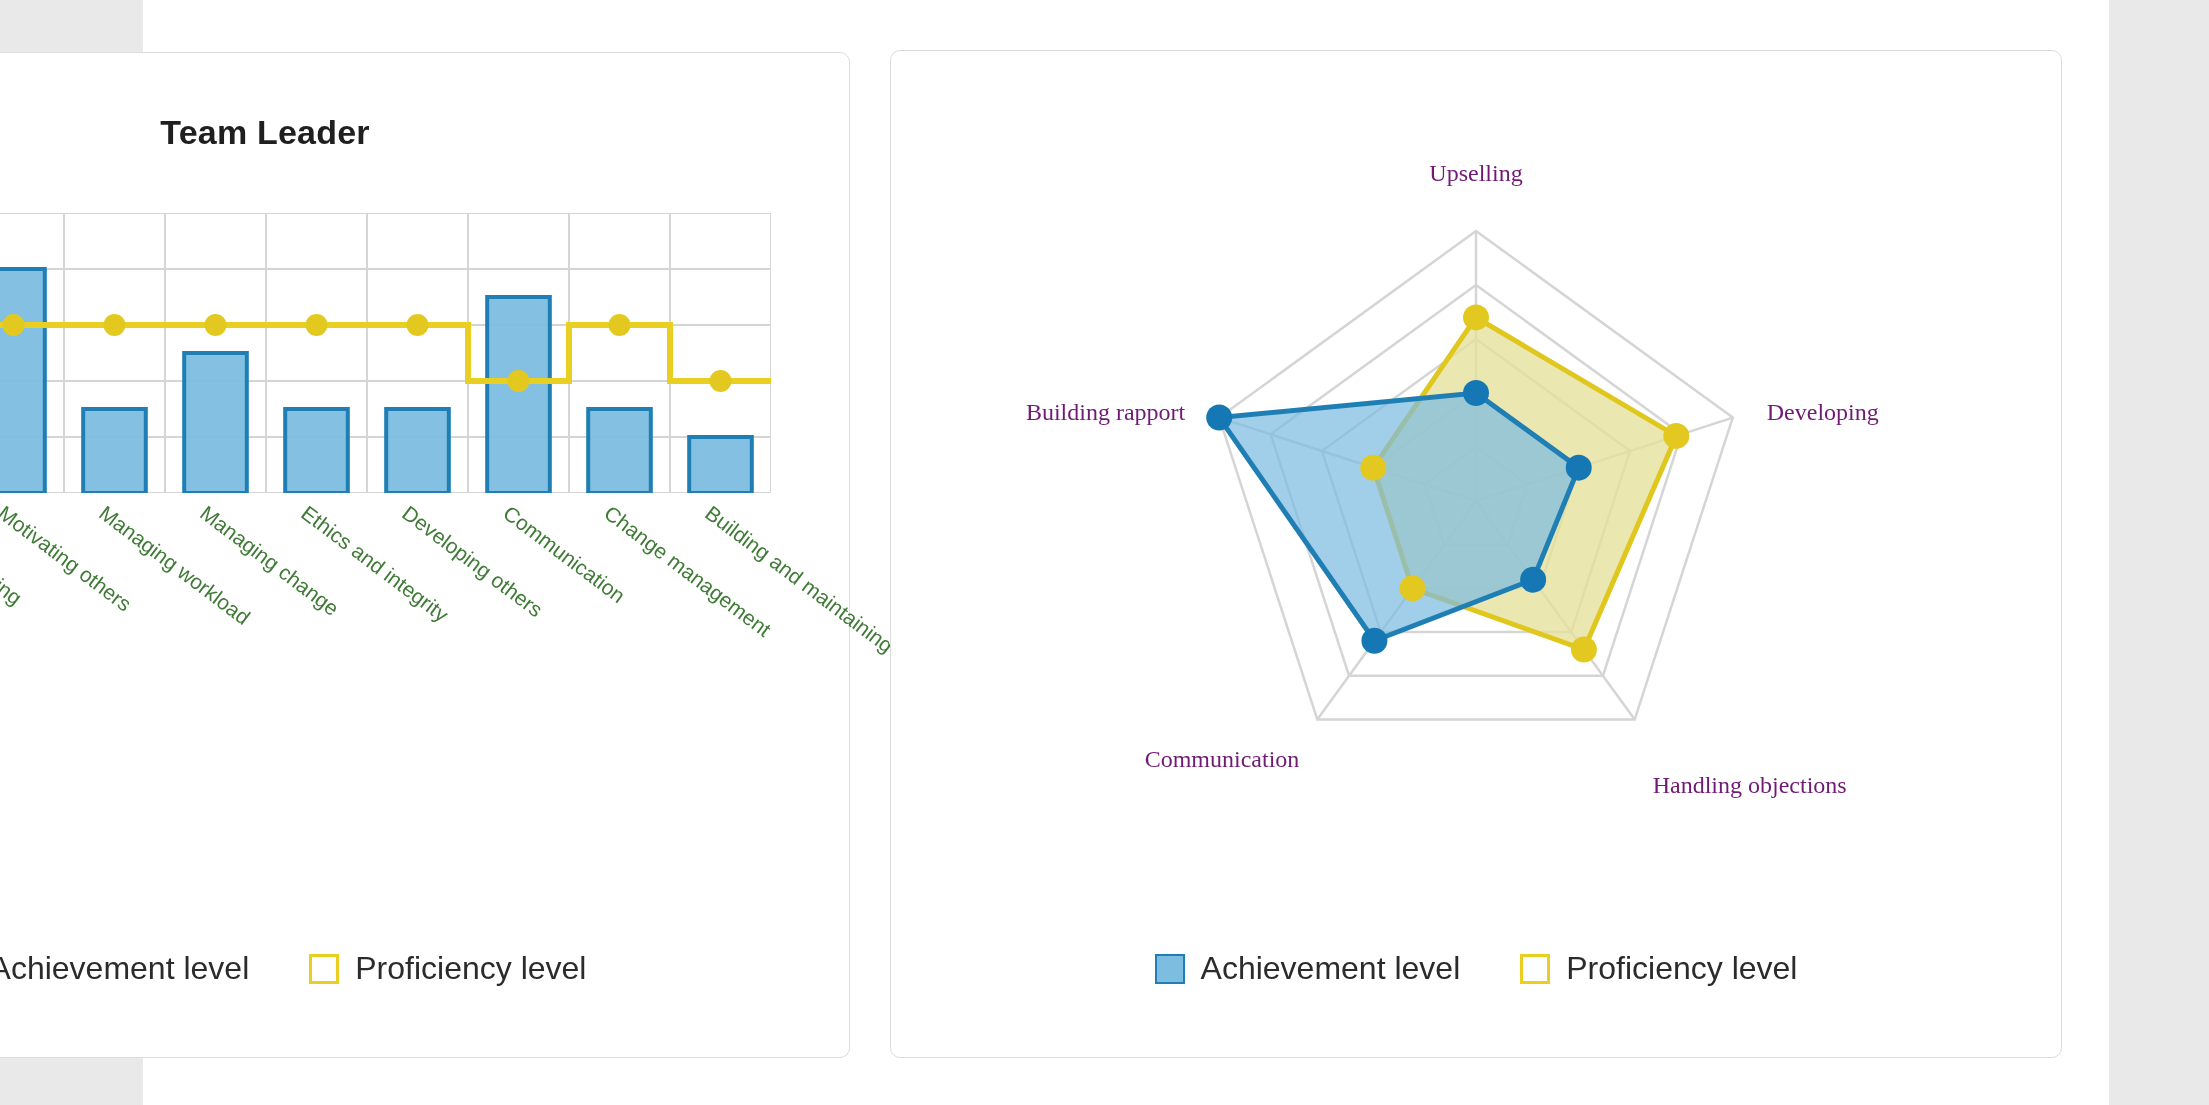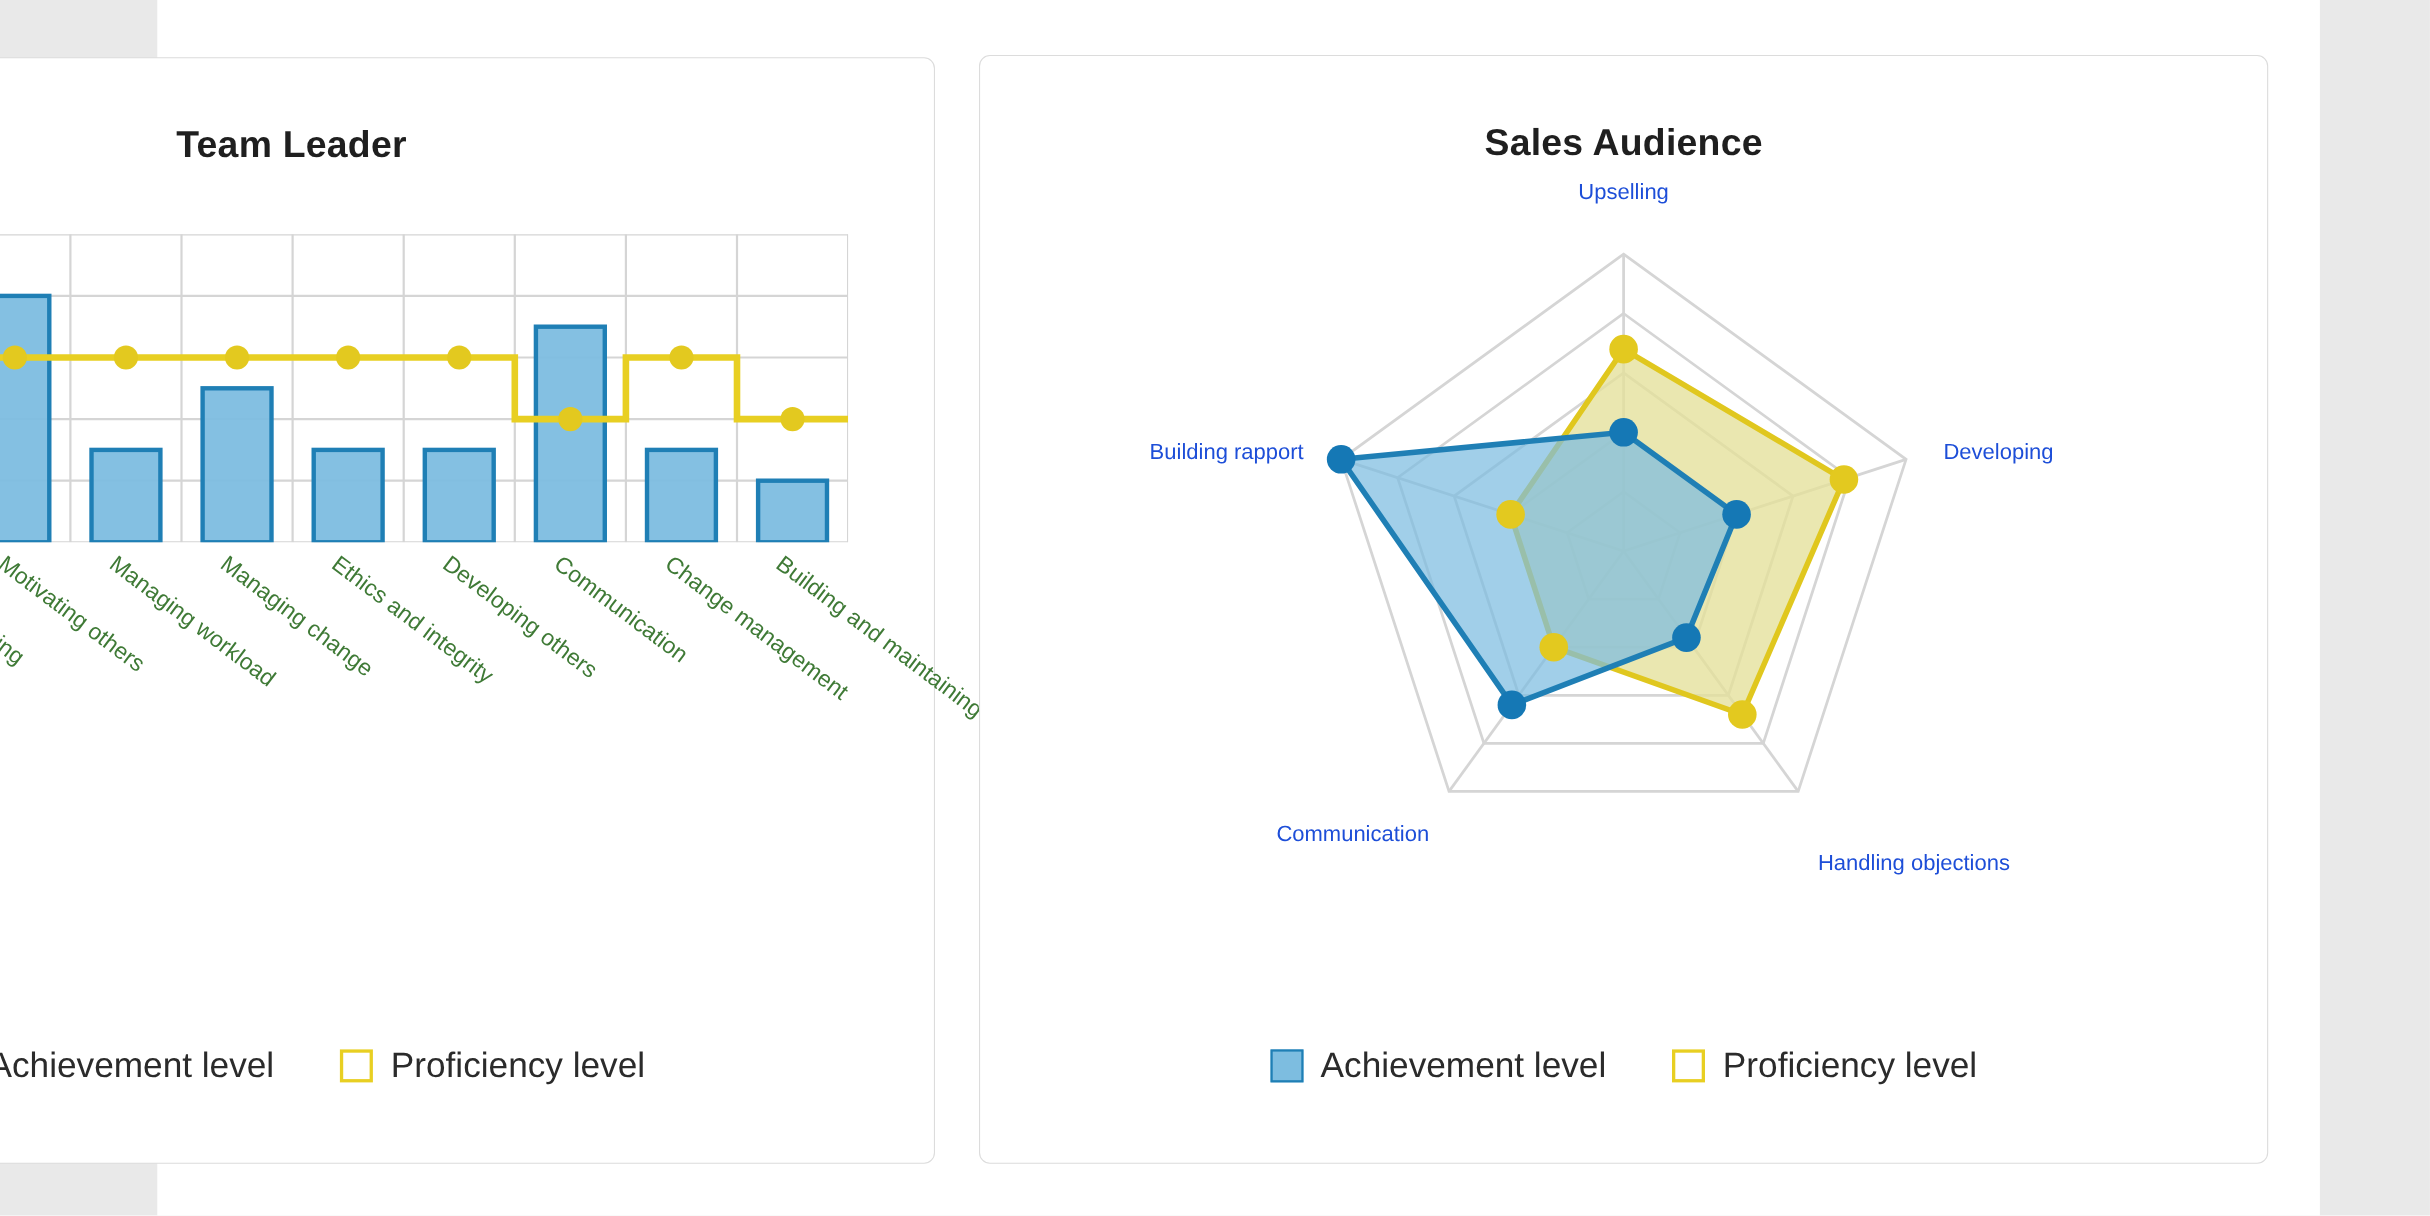--- a/index.html
+++ b/index.html
@@ -48,21 +48,21 @@
   .xtick{
     position:absolute;top:0;
     font-size:21px;color:#3f7a36;white-space:nowrap;
     transform-origin:left top;transform:rotate(37deg);
   }
 
   
   #radar-wrap{position:absolute;left:30px;top:120px;width:1110px;height:680px;}
   #radar-svg{display:block;}
   .radar-axis-label{
-    position:absolute;font-size:20px;color:#1d4ed8;white-space:nowrap;
+    position:absolute;font-size:24px;color:#701a75;white-space:nowrap;font-family:Liberation Serif, serif;
   }
 </style>
 </head>
 <body>
 
 <div class="page-backdrop"></div>
 <div class="page-sheet"></div>
 
 <div class="card" id="card-team-leader">
 
@@ -136,21 +136,20 @@
     </div>
     <div class="legend-item">
       <span class="legend-swatch proficiency"></span>
       <span class="legend-label">Proficiency level</span>
     </div>
   </div>
 </div>
 
 <div class="card" id="card-sales-audience">
 
-  <div class="card-title">Sales Audience</div>
 
   <div id="radar-wrap">
     <svg id="radar-svg" width="1110" height="680" viewBox="0 0 1110 680">
       <g id="radar-grid">
           <polygon points="555,276 606.3570518799382,313.3130823037528 586.7404036237936,373.6869176962472 523.2595963762064,373.6869176962472 503.6429481200617,313.3130823037528" fill="none" stroke="#d5d5d5" stroke-width="2.5"></polygon>
           <polygon points="555,222 657.7141037598766,296.6261646075057 618.4808072475871,417.37383539249436 491.5191927524129,417.37383539249436 452.2858962401234,296.6261646075057" fill="none" stroke="#d5d5d5" stroke-width="2.5"></polygon>
           <polygon points="555,168 709.0711556398148,279.9392469112585 650.2212108713807,461.0607530887415 459.77878912861934,461.0607530887415 400.9288443601851,279.9392469112585" fill="none" stroke="#d5d5d5" stroke-width="2.5"></polygon>
           <polygon points="555,114 760.4282075197532,263.25232921501134 681.9616144951742,504.7476707849887 428.0383855048258,504.7476707849887 349.5717924802468,263.2523292150114" fill="none" stroke="#d5d5d5" stroke-width="2.5"></polygon>
           <polygon points="555,60 811.7852593996914,246.56541151876422 713.7020181189678,548.4345884812358 396.2979818810323,548.4345884812358 298.2147406003085,246.56541151876422" fill="none" stroke="#d5d5d5" stroke-width="2.5"></polygon>
         </g>

